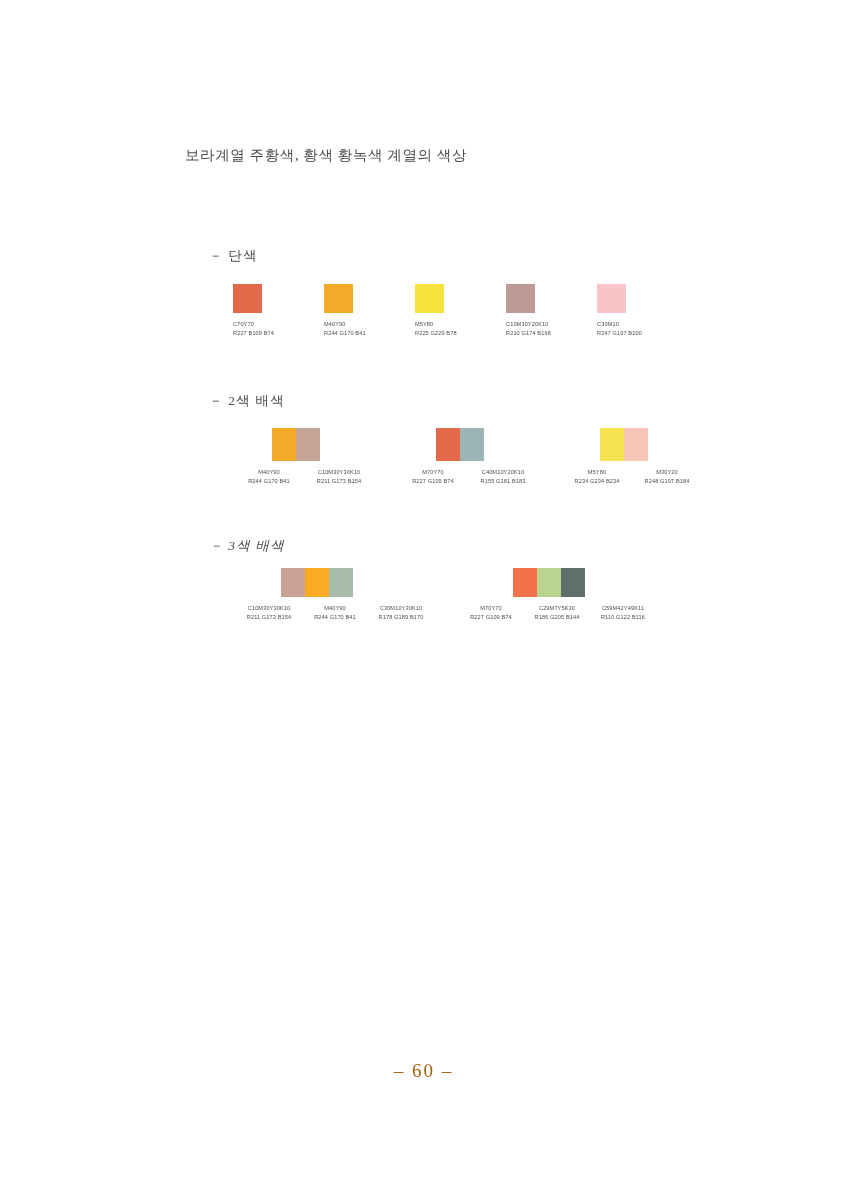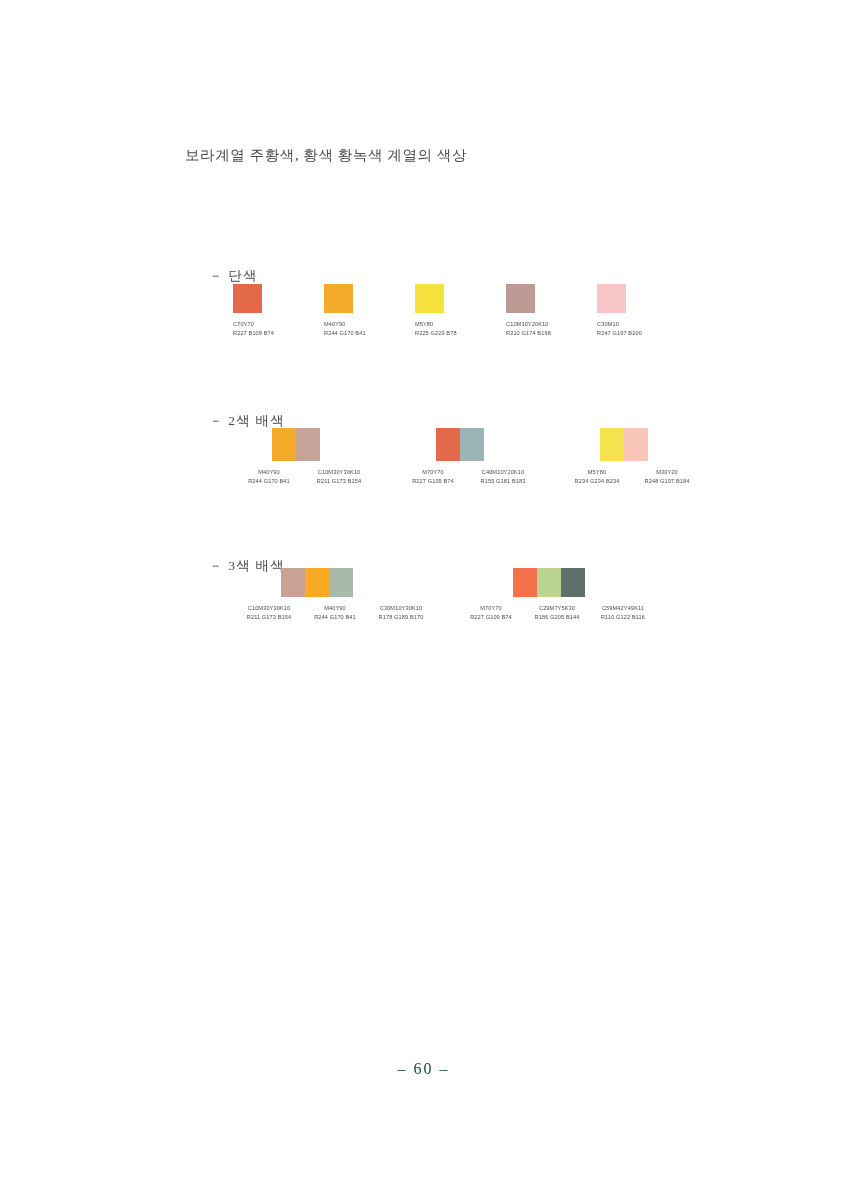--- a/index.html
+++ b/index.html
@@ -34,25 +34,24 @@
   }
 
   
   .section-heading {
     position: absolute;
     font-family: "Liberation Serif", "DejaVu Serif", serif;
     font-size: 13.5px;
     letter-spacing: 1.2px;
     color: #4a4a4a;
     white-space: nowrap;
-    margin-top: 20px;
   }
   #heading-mono   { left: 209px; top: 247px; }
   #heading-duo    { left: 209px; top: 392px; }
-  #heading-trio   { left: 209px; top: 537px; }
+  #heading-trio   { left: 209px; top: 537px; font-style: italic; }
 
   
   .swatch-group {
     position: absolute;
   }
   .chips {
     display: flex;
     flex-direction: row;
   }
   .chip {
@@ -130,23 +129,23 @@
   #trio-item-2 .label-col { width: 66px; }
 
   
   #page-number {
     position: absolute;
     left: 0;
     right: 0;
     top: 1060px;
     text-align: center;
     font-family: "Liberation Serif", "DejaVu Serif", serif;
-    font-size: 16px;
+    font-size: 19px;
     letter-spacing: 2px;
-    color: #14532d;
+    color: #a16207;
   }
 </style>
 </head>
 <body>
 
 <div id="intro">
   <div class="line">보라계열 주황색, 황색 황녹색 계열의 색상</div>
 </div>
 
 <div class="section-heading" id="heading-mono">－ 단색</div>

